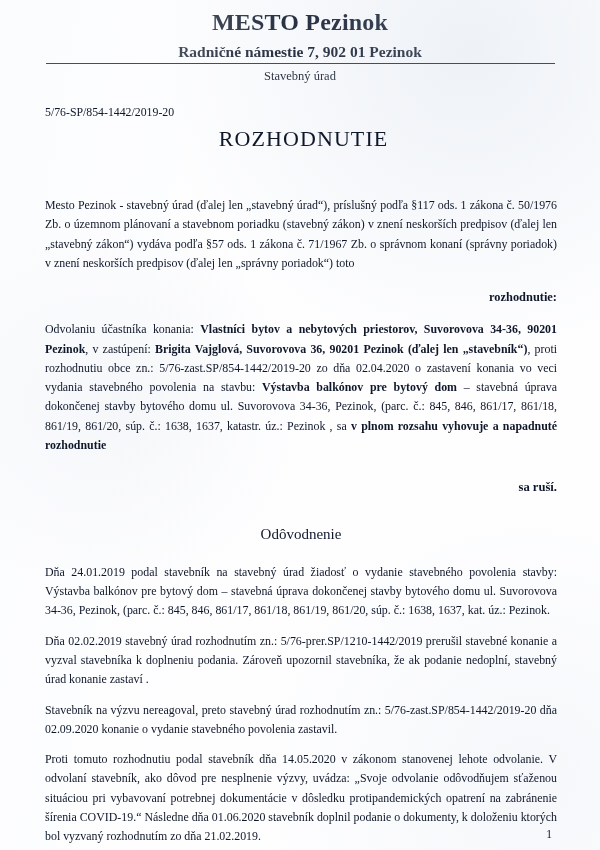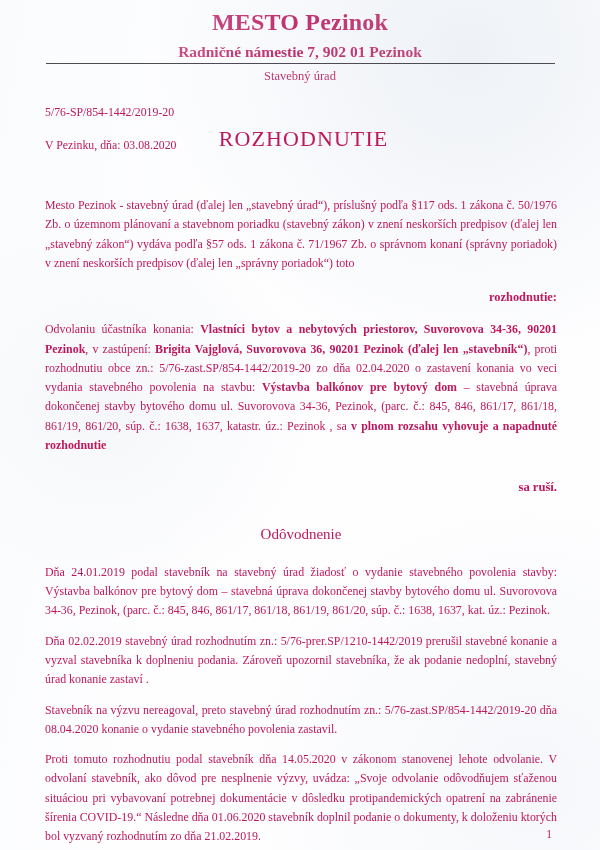--- a/index.html
+++ b/index.html
@@ -7,21 +7,21 @@
     padding: 0;
     background: #ffffff;
   }
   .page {
     position: relative;
     width: 600px;
     height: 850px;
     background: #fefeff;
     overflow: hidden;
     font-family: "Liberation Serif", "DejaVu Serif", serif;
-    color: #be185d;
+    color: #0f172a;
     box-sizing: border-box;
   }
   
   .scan-tint {
     position: absolute;
     inset: 0;
     pointer-events: none;
     background:
       radial-gradient(circle at 78% 6%, rgba(200,212,226,0.30) 0%, rgba(255,255,255,0) 34%),
       radial-gradient(circle at 20% 48%, rgba(205,214,224,0.16) 0%, rgba(255,255,255,0) 30%),
@@ -125,38 +125,37 @@
 
   <div class="org-title">MESTO Pezinok</div>
   <div class="org-address">Radničné námestie 7,  902 01 Pezinok</div>
 
   <div class="hdr-rule"></div>
 
   <div class="dept">Stavebný úrad</div>
 
   <div class="ref-block">
     <div>5/76-SP/854-1442/2019-20</div>
-    <div>V Pezinku, dňa:  03.08.2020</div>
   </div>
 
   <div class="doc-title">ROZHODNUTIE</div>
 
   <div class="body">
 
     <p>Mesto Pezinok - stavebný úrad (ďalej len „stavebný úrad“), príslušný podľa §117 ods. 1 zákona č. 50/1976 Zb. o územnom plánovaní a stavebnom   poriadku (stavebný zákon) v znení  neskorších predpisov (ďalej len „stavebný zákon“) vydáva podľa §57 ods. 1 zákona č. 71/1967 Zb. o správnom konaní (správny poriadok) v znení  neskorších predpisov (ďalej len „správny poriadok“) toto</p>
 
     <div class="sub-head">rozhodnutie:</div>
 
     <p><span>Odvolaniu účastníka  konania:  </span><span class="b">Vlastníci bytov a nebytových priestorov, Suvorovova 34-36, 90201 Pezinok</span><span>, v zastúpení: </span><span class="b">Brigita Vajglová, Suvorovova 36, 90201 Pezinok (ďalej len „stavebník“)</span><span>, proti rozhodnutiu obce zn.: 5/76-zast.SP/854-1442/2019-20 zo dňa 02.04.2020 o zastavení  konania vo veci vydania stavebného povolenia na stavbu: </span><span class="b">Výstavba balkónov pre bytový dom</span><span> – stavebná úprava dokončenej stavby bytového domu ul. Suvorovova 34-36, Pezinok,  (parc. č.: 845, 846, 861/17, 861/18, 861/19, 861/20, súp. č.: 1638, 1637, katastr. úz.: Pezinok , sa </span><span class="b">v plnom   rozsahu vyhovuje a napadnuté rozhodnutie</span></p>
 
     <div class="ruling">sa ruší.</div>
 
     <div class="section-head">Odôvodnenie</div>
 
     <p>Dňa 24.01.2019 podal stavebník na stavebný úrad  žiadosť o vydanie stavebného povolenia stavby: Výstavba balkónov pre bytový dom – stavebná úprava dokončenej stavby bytového domu ul. Suvorovova 34-36, Pezinok,  (parc. č.: 845, 846, 861/17, 861/18, 861/19, 861/20, súp. č.: 1638, 1637, kat. úz.: Pezinok.</p>
     <p>Dňa 02.02.2019 stavebný úrad rozhodnutím zn.: 5/76-prer.SP/1210-1442/2019 prerušil stavebné konanie a vyzval  stavebníka k doplneniu podania. Zároveň upozornil stavebníka, že ak podanie nedoplní, stavebný úrad konanie zastaví .</p>
-    <p>Stavebník na výzvu nereagoval, preto stavebný úrad rozhodnutím zn.: 5/76-zast.SP/854-1442/2019-20 dňa 08.04.2020 konanie o vydanie stavebného povolenia zastavil.</p>
+    <p>Stavebník na výzvu nereagoval, preto stavebný úrad rozhodnutím zn.: 5/76-zast.SP/854-1442/2019-20 dňa 02.09.2020 konanie o vydanie stavebného povolenia zastavil.</p>
     <p>Proti tomuto rozhodnutiu podal stavebník dňa 14.05.2020 v zákonom stanovenej lehote odvolanie. V odvolaní stavebník, ako dôvod pre nesplnenie výzvy, uvádza: „Svoje odvolanie odôvodňujem sťaženou situáciou pri vybavovaní potrebnej dokumentácie v dôsledku protipandemických opatrení na zabránenie šírenia COVID-19.“ Následne dňa 01.06.2020 stavebník doplnil podanie o dokumenty, k doloženiu ktorých bol vyzvaný rozhodnutím zo dňa 21.02.2019.</p>
 
   </div>
 
   <div class="page-num">1</div>
 </div>
 
 </body></html>

